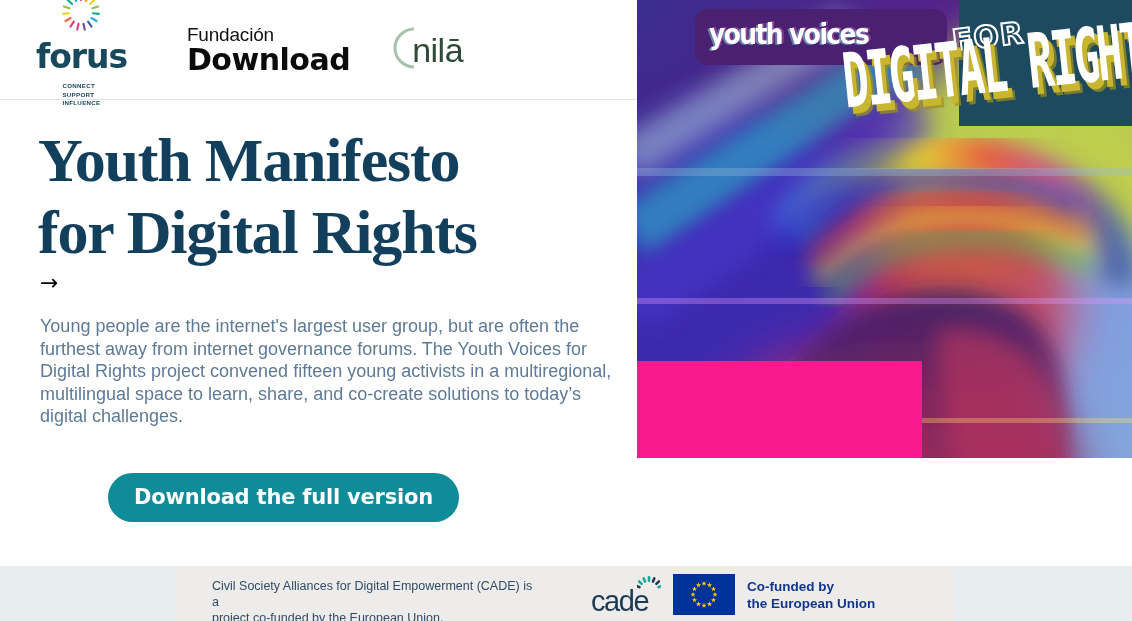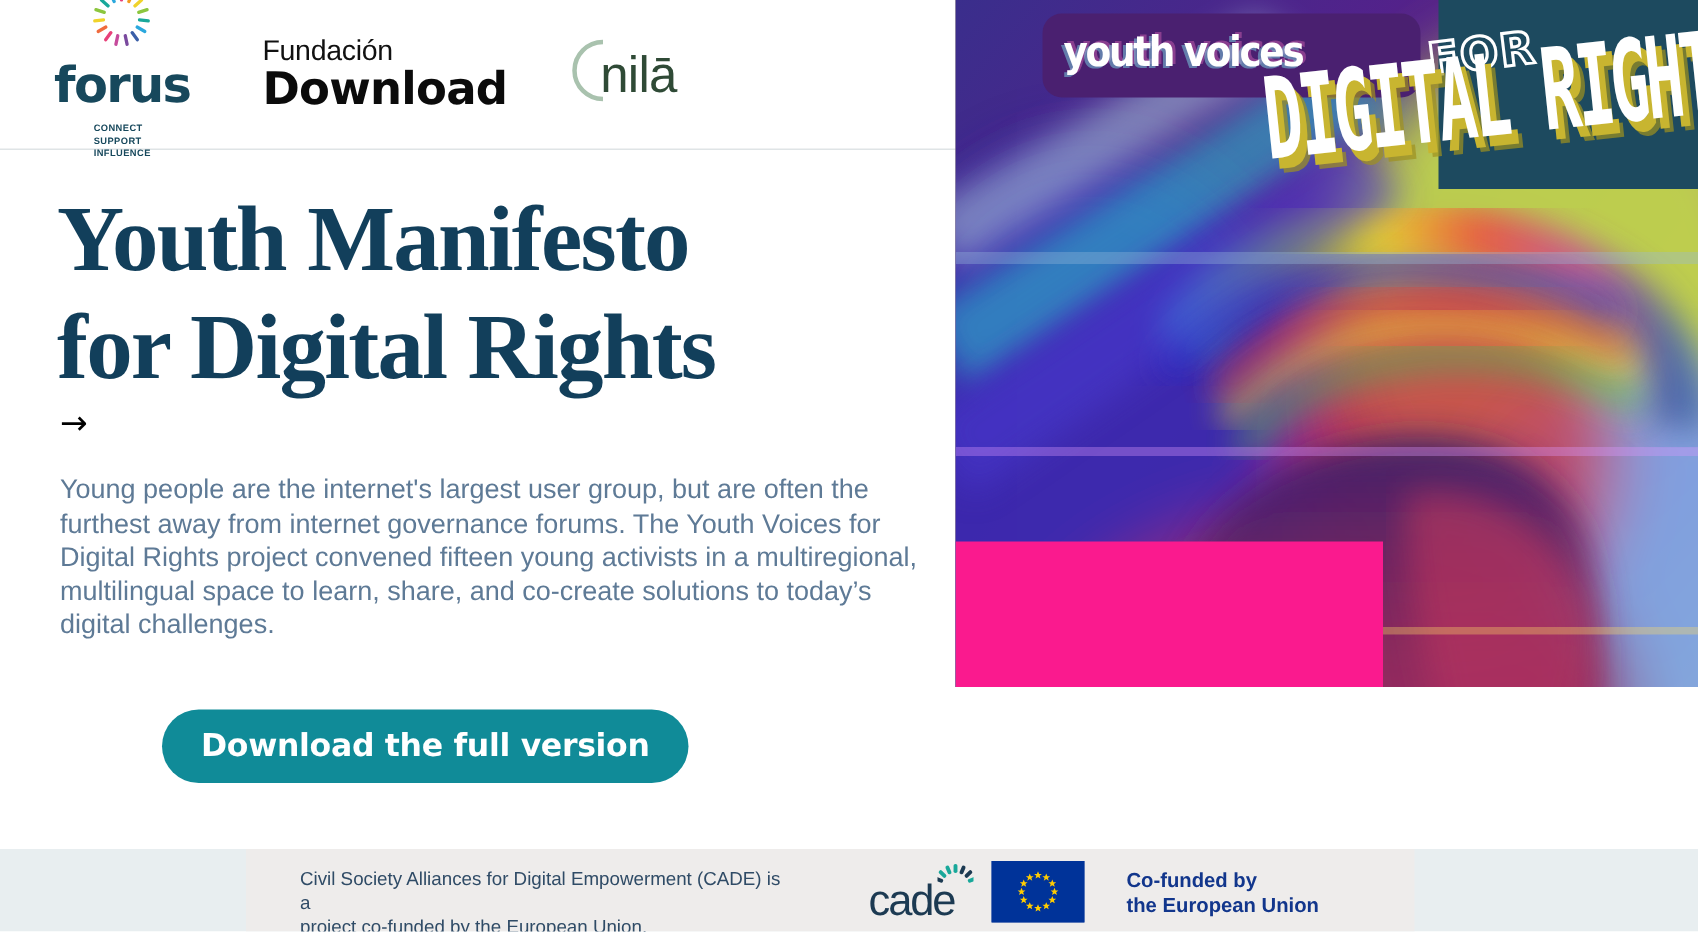--- a/index.html
+++ b/index.html
@@ -36,21 +36,21 @@
     letter-spacing: -1.1px; line-height: 1;
     font-family: "DejaVu Sans", sans-serif;
   }
   .forus-tag {
     font-size: 6.2px; line-height: 8.4px; color: #17485C;
     font-weight: bold; letter-spacing: .3px; padding-top: 2px;
     font-family: "Liberation Sans", sans-serif;
   }
 
   
-  .karisma-logo { margin-left: 48px; color: #111; line-height: 1; }
+  .karisma-logo { margin-left: 60px; color: #111; line-height: 1; }
   .karisma-top {
     font-size: 19px; font-weight: normal; letter-spacing: -.2px;
     font-family: "Liberation Sans", sans-serif; color: #111;
   }
   .karisma-bot {
     font-size: 30px; font-weight: bold; letter-spacing: -.5px;
     font-family: "DejaVu Sans", sans-serif; color: #0b0b0b;
     margin-top: 1px;
   }
 
@@ -143,39 +143,39 @@
     background: #169B96;
   }
 
   
   .footer {
     position: absolute; left: 0; top: 566px;
     width: 1132px; height: 55px;
     background: #E8EEF0;
   }
   .footer-inner {
-    position: absolute; left: 164px; top: 0;
+    position: absolute; left: 176px; top: 0;
     width: 779px; height: 55px; background: #EEECEB;
     display: flex; align-items: center;
   }
   .footer-text {
     position: absolute; left: 36px; top: 12px; width: 330px;
     font-size: 12.5px; line-height: 16px; color: #2F4B66;
     font-family: "Liberation Sans", sans-serif;
   }
   .cade-logo { position: absolute; left: 415px; top: 9px; width: 80px; height: 38px; }
   .cade-word {
     position: absolute; left: 0; top: 12px;
     font-size: 29px; font-weight: normal; color: #1C3A52;
     font-family: "Liberation Sans", sans-serif;
     letter-spacing: -1.4px; line-height: 1;
   }
   .cade-burst { position: absolute; left: 46px; top: 0; width: 24px; height: 18px; }
 
-  .eu-block { position: absolute; left: 497px; top: 8px; display: flex; align-items: center; gap: 28px; }
+  .eu-block { position: absolute; left: 497px; top: 8px; display: flex; align-items: center; gap: 12px; }
   .eu-flag { width: 62px; height: 41px; background: #003399; position: relative; flex: 0 0 auto; }
   .eu-text {
     font-size: 13.5px; line-height: 17px; font-weight: bold;
     color: #12368C; font-family: "Liberation Sans", sans-serif;
   }
 </style>
 </head>
 <body>
 
 <div class="page">

